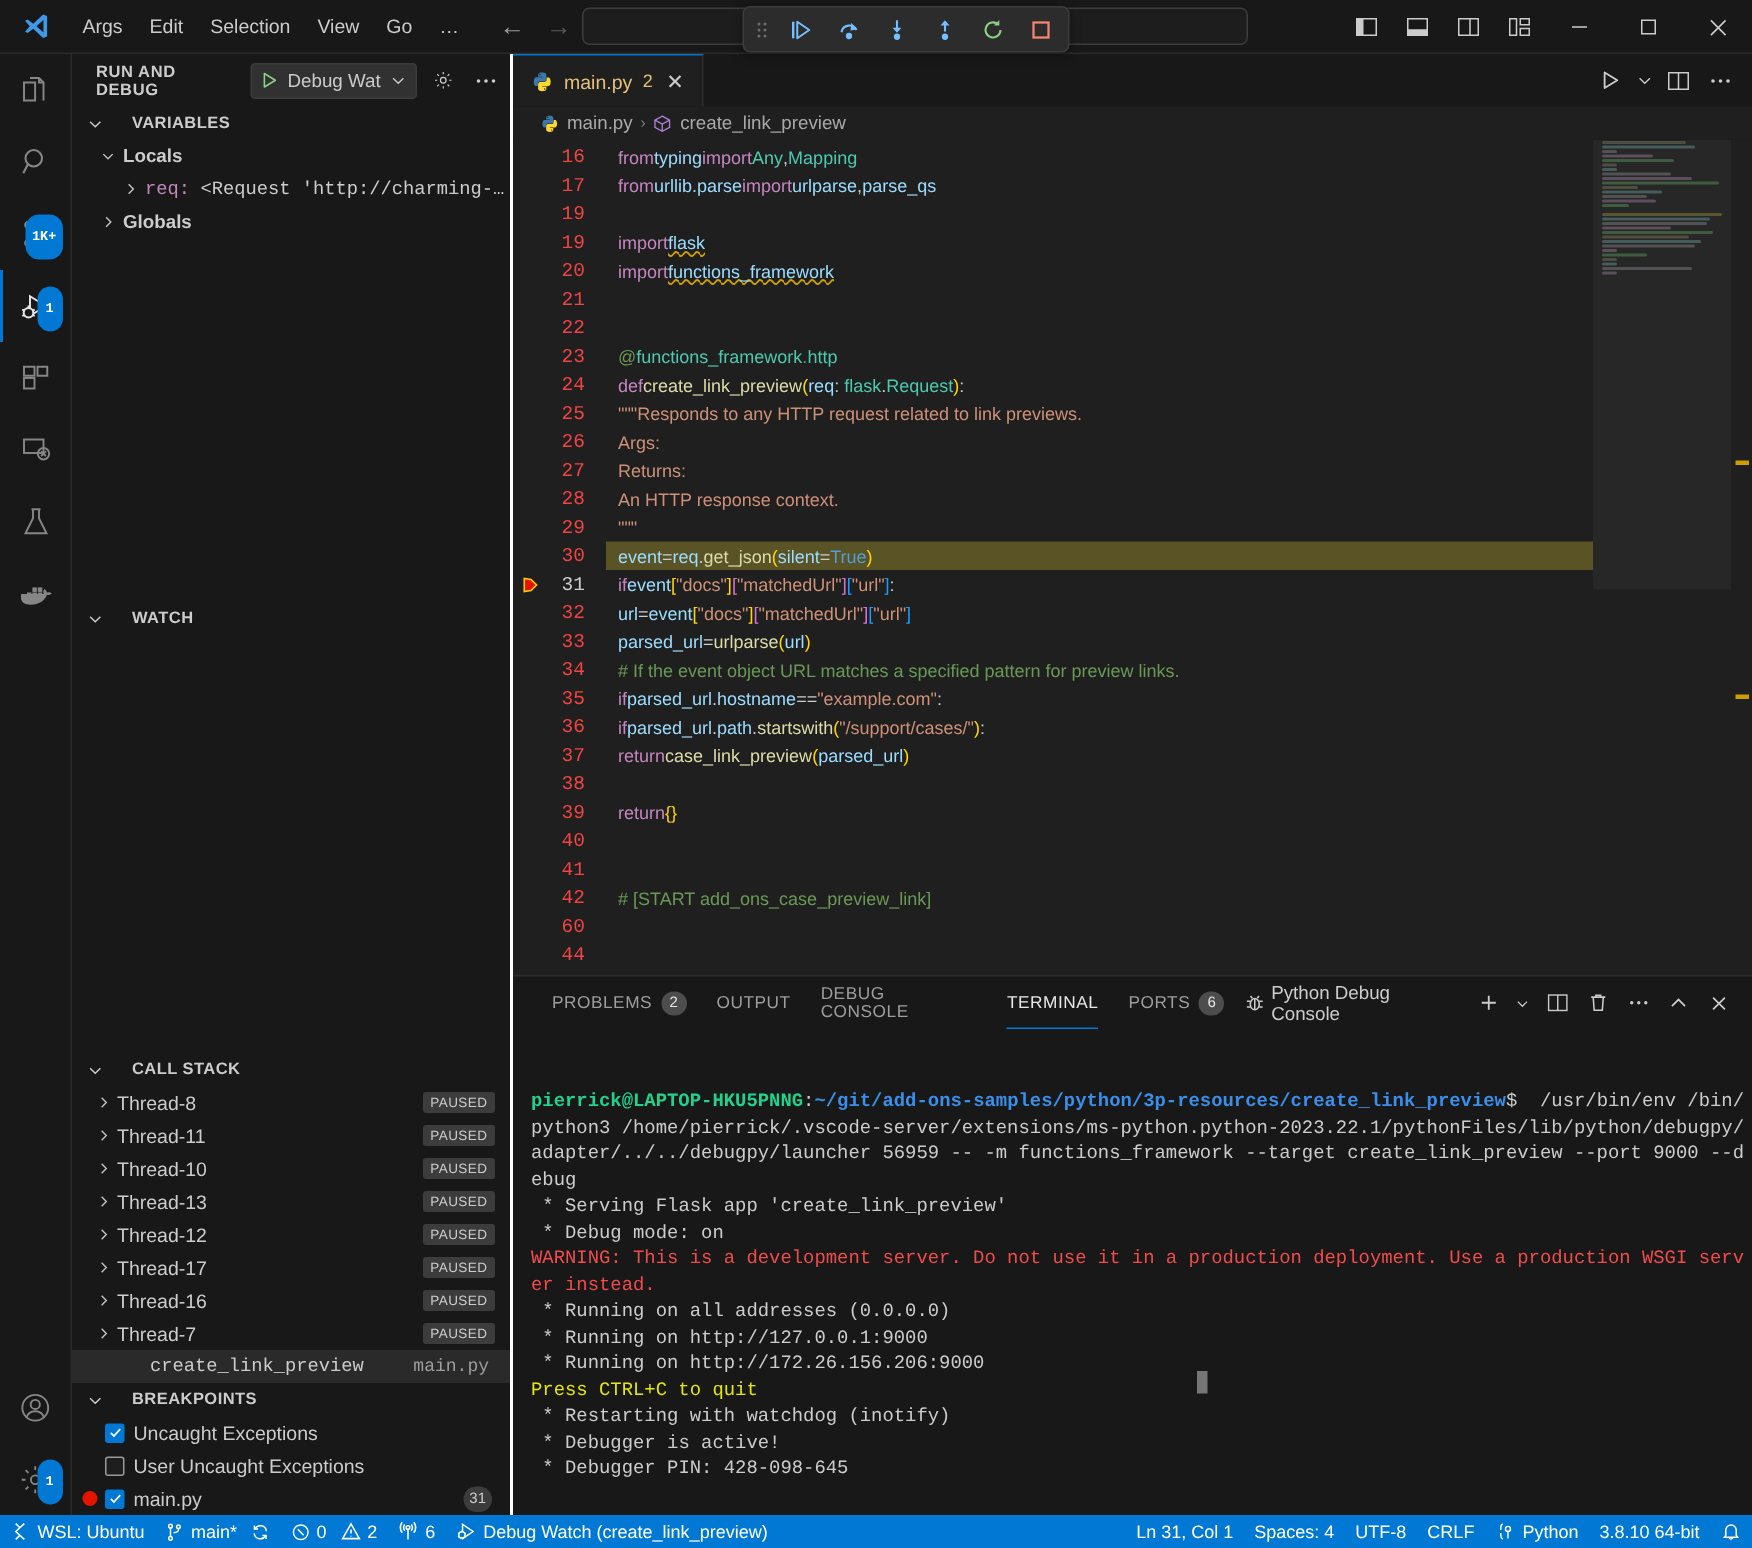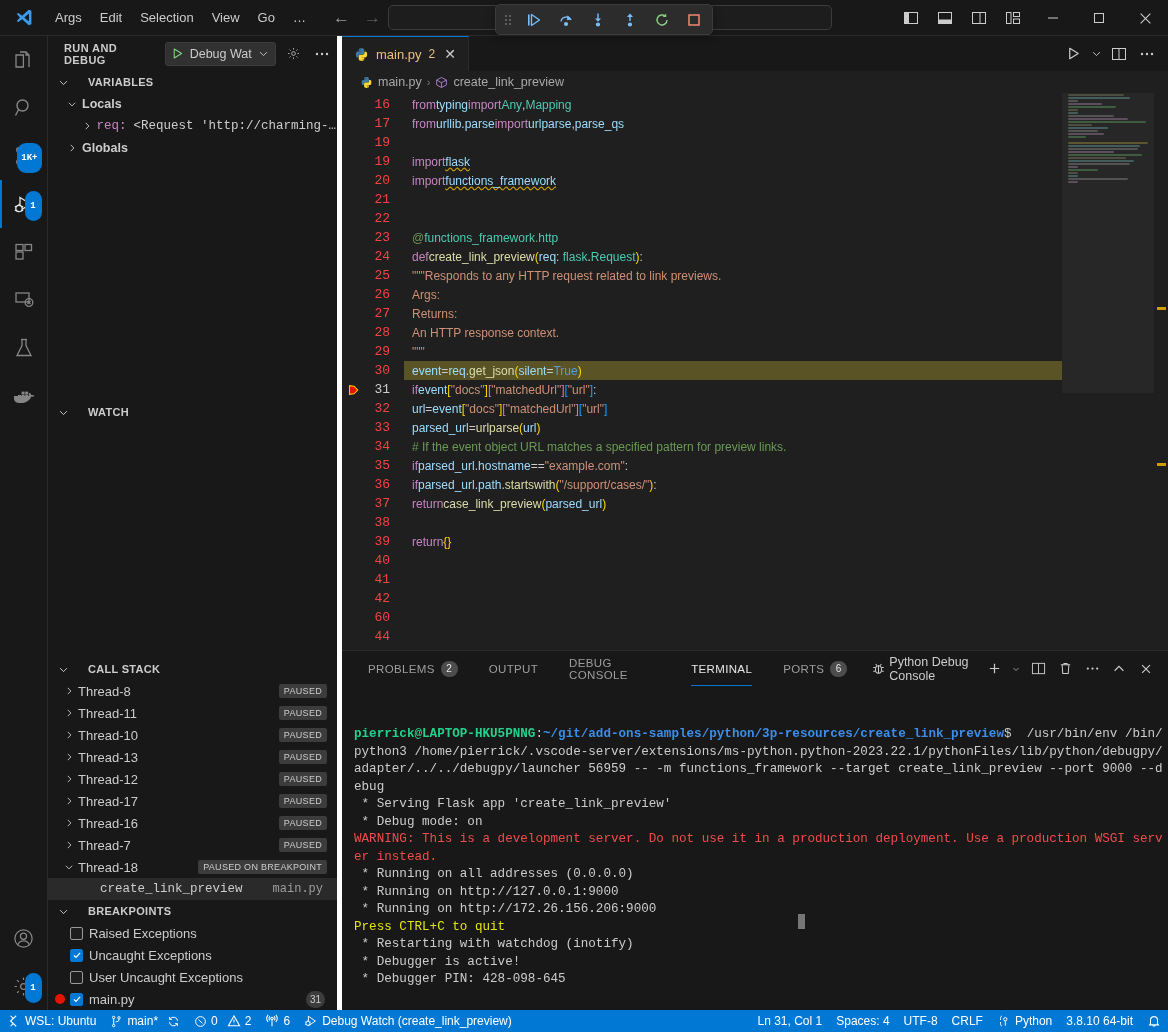--- a/index.html
+++ b/index.html
@@ -62,21 +62,21 @@
   .act-badge {
     position: absolute; right: 6px; bottom: 7px; background: #0078d4; color: #fff;
     border-radius: 9px; min-width: 17px; height: 30px; font-size: 9px; font-weight: bold;
     display: flex; align-items: center; justify-content: center; padding: 0 4px;
     font-family: Liberation Mono, monospace;
   }
   .act-bottom { margin-top: auto; }
 
   
   .sidebar { width: 294px; background: #181818; flex: none; display: flex; flex-direction: column;
-             border-right: 5px solid #ffffff; justify-content: flex-end; }
+             border-right: 2px solid #ffffff; justify-content: flex-end; }
   .sb-header {
     height: 35px; display: flex; align-items: center; padding: 0 4px 0 16px; gap: 6px; flex: none;
   }
   .sb-title { font-size: 11px; font-weight: bold; letter-spacing: .4px; color: #cccccc; text-transform: uppercase; }
   .dbg-select {
     display: flex; align-items: center; gap: 6px; background: #313131; border: 1px solid #3c3c3c;
     border-radius: 3px; height: 24px; padding: 0 6px 0 5px; margin-left: 2px; max-width: 118px;
   }
   .dbg-select-label { font-size: 12.5px; color: #cccccc; white-space: nowrap; overflow: hidden; }
   .sb-act { width: 24px; height: 24px; display: flex; align-items: center; justify-content: center; color: #cccccc; }
@@ -162,21 +162,21 @@
 
   .minimap { width: 92px; flex: none; background: #1f1f1f; position: relative; overflow: hidden; }
   .mm-line { height: 2px; margin: 1px 0 1px 6px; border-radius: 1px; }
   .mm-slider { position: absolute; left: 0; right: 0; top: 0; height: 300px; background: rgba(121,121,121,.10); }
   .scrollbar-ov { width: 14px; flex: none; background: #1f1f1f; position: relative; }
   .ov-mark { position: absolute; right: 2px; width: 9px; height: 3px; }
 
   
   .panel { height: 360px; flex: none; background: #181818; display: flex; flex-direction: column;
            border-top: 1px solid #2b2b2b; }
-  .panel-tabs { height: 35px; display: flex; align-items: center; padding-left: 16px; flex: none; gap: 11px; }
+  .panel-tabs { height: 35px; display: flex; align-items: center; padding-left: 16px; flex: none; gap: 0; }
   .ptab { height: 35px; display: flex; align-items: center; gap: 6px; padding: 0 10px; font-size: 11.5px;
           letter-spacing: .35px; color: #9d9d9d; text-transform: uppercase; position: relative; }
   .ptab.active { color: #e7e7e7; }
   .ptab.active::after { content: ''; position: absolute; left: 10px; right: 10px; bottom: 0; height: 1px; background: #0078d4; }
   .ptab-badge { background: #4d4d4d; color: #e7e7e7; border-radius: 9px; min-width: 17px; height: 16px;
                 font-size: 10px; display: flex; align-items: center; justify-content: center; padding: 0 4px; }
   .panel-actions { margin-left: auto; display: flex; align-items: center; gap: 3px; padding-right: 10px; }
   .pa-btn { height: 24px; min-width: 24px; display: flex; align-items: center; justify-content: center;
             color: #cccccc; border-radius: 4px; padding: 0 3px; }
   .pa-label { font-size: 12.5px; color: #cccccc; margin-left: 3px; }
@@ -577,48 +577,35 @@
         </div>
         <div class="cs-row">
           <span class="twisty">
               <svg width="10" height="10" viewBox="0 0 16 16">
                 <path d="M6 3l5 5-5 5" fill="none" stroke="#c5c5c5" stroke-width="1.5"></path>
               </svg>
             </span>
           <span class="cs-label">Thread-7</span>
           <span class="cs-badge">PAUSED</span>
         </div>
-        <div class="cs-row">
-          <span class="twisty">
-              <svg width="10" height="10" viewBox="0 0 16 16">
-                <path d="M3 6l5 5 5-5" fill="none" stroke="#c5c5c5" stroke-width="1.5"></path>
-              </svg>
-            </span>
-          <span class="cs-label">Thread-18</span>
-          <span class="cs-badge">PAUSED ON BREAKPOINT</span>
-        </div>
         <div class="cs-frame">
           <span>create_link_preview</span>
           <span class="cs-frame-file">main.py</span>
         </div>
       </div>
 
       <div class="section-head">
         <span class="chev">
           <svg width="11" height="11" viewBox="0 0 16 16">
               <path d="M3 6l5 5 5-5" fill="none" stroke="#cccccc" stroke-width="1.4"></path>
             </svg>
         </span>
         <span>BREAKPOINTS</span>
       </div>
       <div>
-        <div class="bp-row">
-          <span class="cbx"></span>
-          <span>Raised Exceptions</span>
-        </div>
         <div class="bp-row">
           <span class="cbx on">
             <svg width="10" height="10" viewBox="0 0 16 16">
                 <path d="M3 8.5l3.3 3.3L13 4.5" fill="none" stroke="#fff" stroke-width="1.9"></path>
               </svg>
           </span>
           <span>Uncaught Exceptions</span>
         </div>
         <div class="bp-row">
           <span class="cbx"></span>
@@ -810,20 +797,21 @@
             <div class="cl">        <span class="va">url</span> <span class="op">=</span> <span class="va">event</span><span class="pu">[</span><span class="st">"docs"</span><span class="pu">]</span><span class="pu2">[</span><span class="st">"matchedUrl"</span><span class="pu2">]</span><span class="pu3">[</span><span class="st">"url"</span><span class="pu3">]</span></div>
             <div class="cl">        <span class="va">parsed_url</span> <span class="op">=</span> <span class="fn">urlparse</span><span class="pu">(</span><span class="va">url</span><span class="pu">)</span></div>
             <div class="cl">        <span class="cm"># If the event object URL matches a specified pattern for preview links.</span></div>
             <div class="cl">        <span class="k">if</span> <span class="va">parsed_url</span><span class="op">.</span><span class="va">hostname</span> <span class="op">==</span> <span class="st">"example.com"</span><span class="op">:</span></div>
             <div class="cl">            <span class="k">if</span> <span class="va">parsed_url</span><span class="op">.</span><span class="va">path</span><span class="op">.</span><span class="fn">startswith</span><span class="pu">(</span><span class="st">"/support/cases/"</span><span class="pu">)</span><span class="op">:</span></div>
             <div class="cl">                <span class="k">return</span> <span class="fn">case_link_preview</span><span class="pu">(</span><span class="va">parsed_url</span><span class="pu">)</span></div>
             <div class="cl">&nbsp;</div>
             <div class="cl">    <span class="k">return</span> <span class="pu">{}</span></div>
             <div class="cl">&nbsp;</div>
             <div class="cl">&nbsp;</div>
+            <div class="cl"><span class="cm"># [START add_ons_case_preview_link]</span></div>
             <div class="cl">&nbsp;</div>
           </div>
         <div class="minimap">
           <div class="mm-slider"></div>
         <div class="mm-line" style="width: 56px; background: rgb(74, 74, 58); margin-top: 1px;"></div>
             <div class="mm-line" style="width: 62px; background: rgb(63, 90, 90); margin-top: 1px;"></div>
             <div class="mm-line" style="width: 10px; background: rgb(78, 78, 78); margin-top: 1px;"></div>
             <div class="mm-line" style="width: 34px; background: rgb(90, 74, 90); margin-top: 1px;"></div>
             <div class="mm-line" style="width: 48px; background: rgb(58, 90, 58); margin-top: 1px;"></div>
             <div class="mm-line" style="width: 10px; background: rgb(74, 74, 58); margin-top: 1px;"></div>

